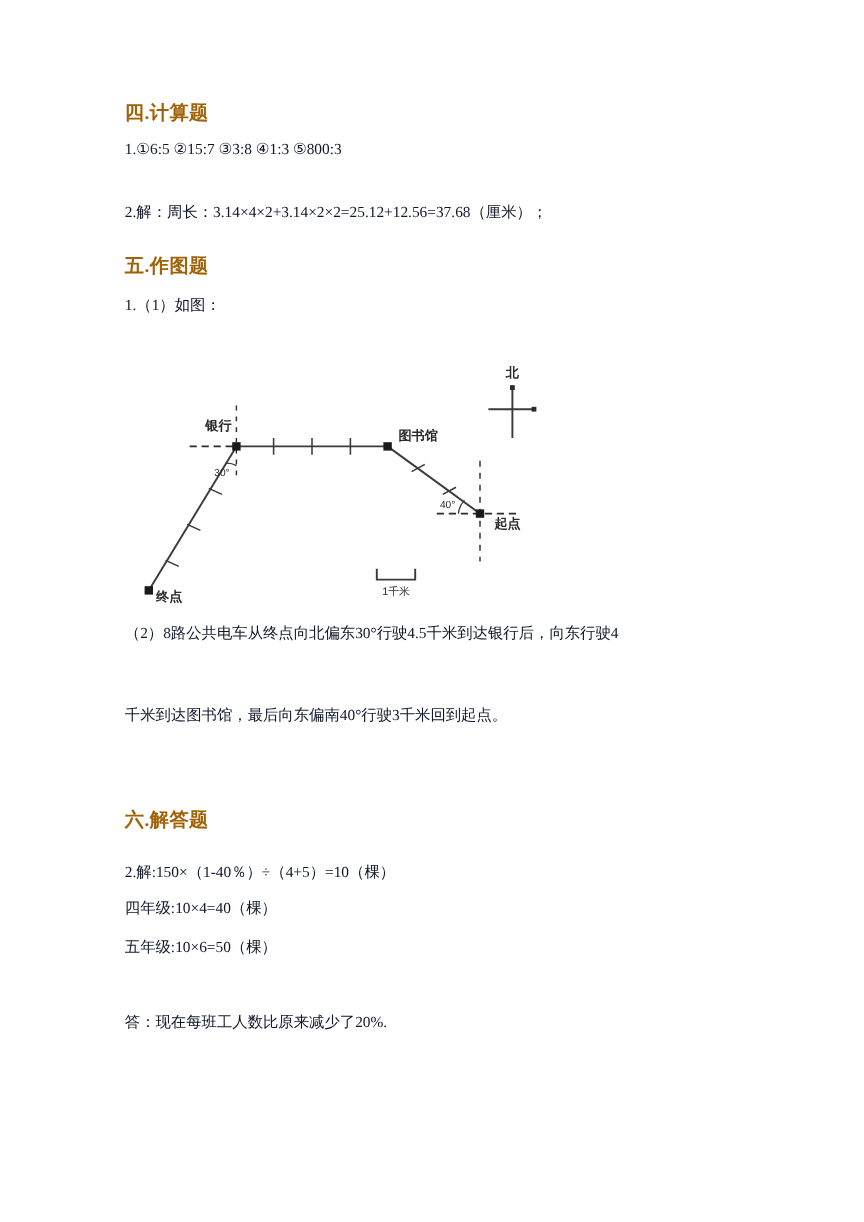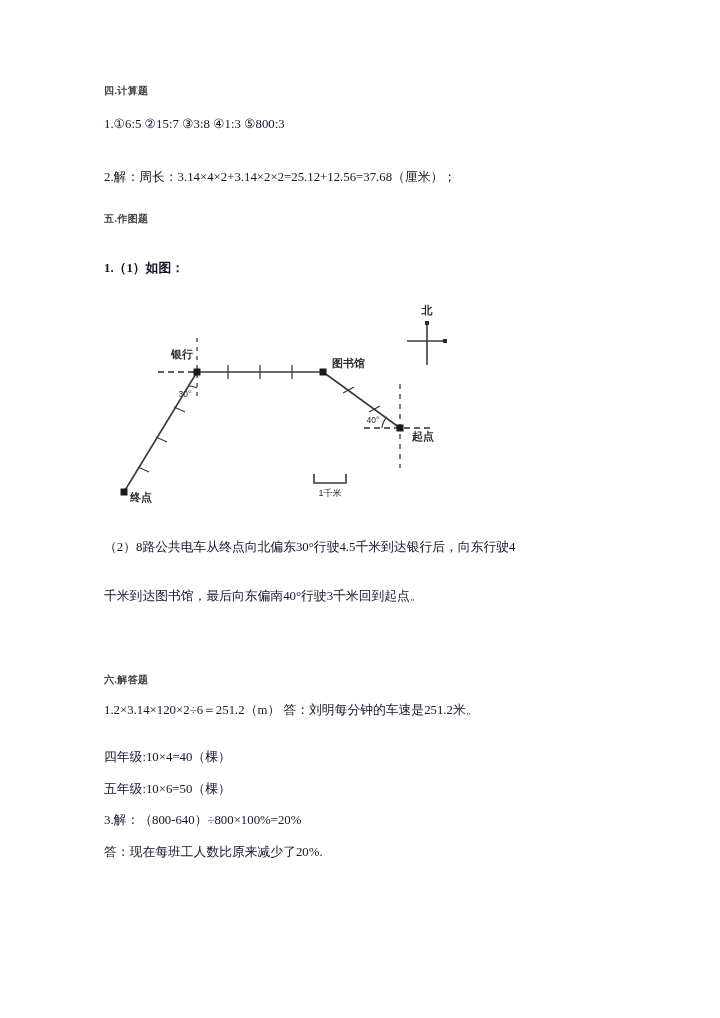--- a/index.html
+++ b/index.html
@@ -15,46 +15,46 @@
     overflow: hidden;
   }
   .page {
     position: relative;
     width: 720px;
     height: 1018px;
     box-sizing: border-box;
   }
   .section-heading {
     font-weight: bold;
-    font-size: 10px;
+    font-size: 16px;
     letter-spacing: 0.4px;
-    color: #404040;
+    color: #a16207;
   }
   .body-line {
     font-size: 12.8px;
     line-height: 17px;
     color: #0f172a;
     white-space: nowrap;
   }
   .body-line.wrapline {
     white-space: normal;
   }
 
   
   #h-calc { position: absolute; left: 104px; top: 84px; }
   #calc-l1 { position: absolute; left: 104px; top: 116px; }
   #calc-l2 { position: absolute; left: 104px; top: 133px; margin-top: 36px; }
   #calc-l3 { position: absolute; left: 104px; top: 162px; }
 
   #h-draw  { position: absolute; left: 104px; top: 212px; }
-  #draw-l1 { position: absolute; left: 104px; top: 260px; font-weight: bold; }
+  #draw-l1 { position: absolute; left: 104px; top: 246px; }
 
   #figure  { position: absolute; left: 96px; top: 288px; width: 520px; height: 232px; }
 
-  #draw-l2 { position: absolute; left: 104px; top: 539px; width: 520px; }
+  #draw-l2 { position: absolute; left: 104px; top: 520px; width: 520px; }
   #draw-l3 { position: absolute; left: 104px; top: 588px; width: 520px; }
 
   #h-ans   { position: absolute; left: 104px; top: 673px; }
   #ans-l1  { position: absolute; left: 104px; top: 702px; }
   #ans-l2  { position: absolute; left: 104px; top: 719px; }
   #ans-l3  { position: absolute; left: 104px; top: 749px; }
   #ans-l4  { position: absolute; left: 104px; top: 781px; }
   #ans-l5  { position: absolute; left: 104px; top: 812px; }
   #ans-l6  { position: absolute; left: 104px; top: 844px; }
 
@@ -163,24 +163,23 @@
 
     </svg>
   </div>
 
   <div id="draw-l2" class="body-line wrapline">（2）8路公共电车从终点向北偏东30°行驶4.5千米到达银行后，向东行驶4</div>
 
   <div id="draw-l3" class="body-line wrapline">千米到达图书馆，最后向东偏南40°行驶3千米回到起点。</div>
 
   <div id="h-ans" class="section-heading">六.解答题</div>
 
-  <div id="ans-l1" class="body-line">1.2×3.14×120×2÷6＝251.2（m） 答：刘明每分钟的车速是251.2米。</div>
 
+  <div id="ans-l2" class="body-line">2.解:150×（1-40％）÷（4+5）=10（棵）</div>
 
   <div id="ans-l3" class="body-line">四年级:10×4=40（棵）</div>
 
   <div id="ans-l4" class="body-line">五年级:10×6=50（棵）</div>
 
-  <div id="ans-l5" class="body-line">3.解：（800-640）÷800×100%=20%</div>
 
   <div id="ans-l6" class="body-line">答：现在每班工人数比原来减少了20%.</div>
 
 </div>
 
 </body></html>

